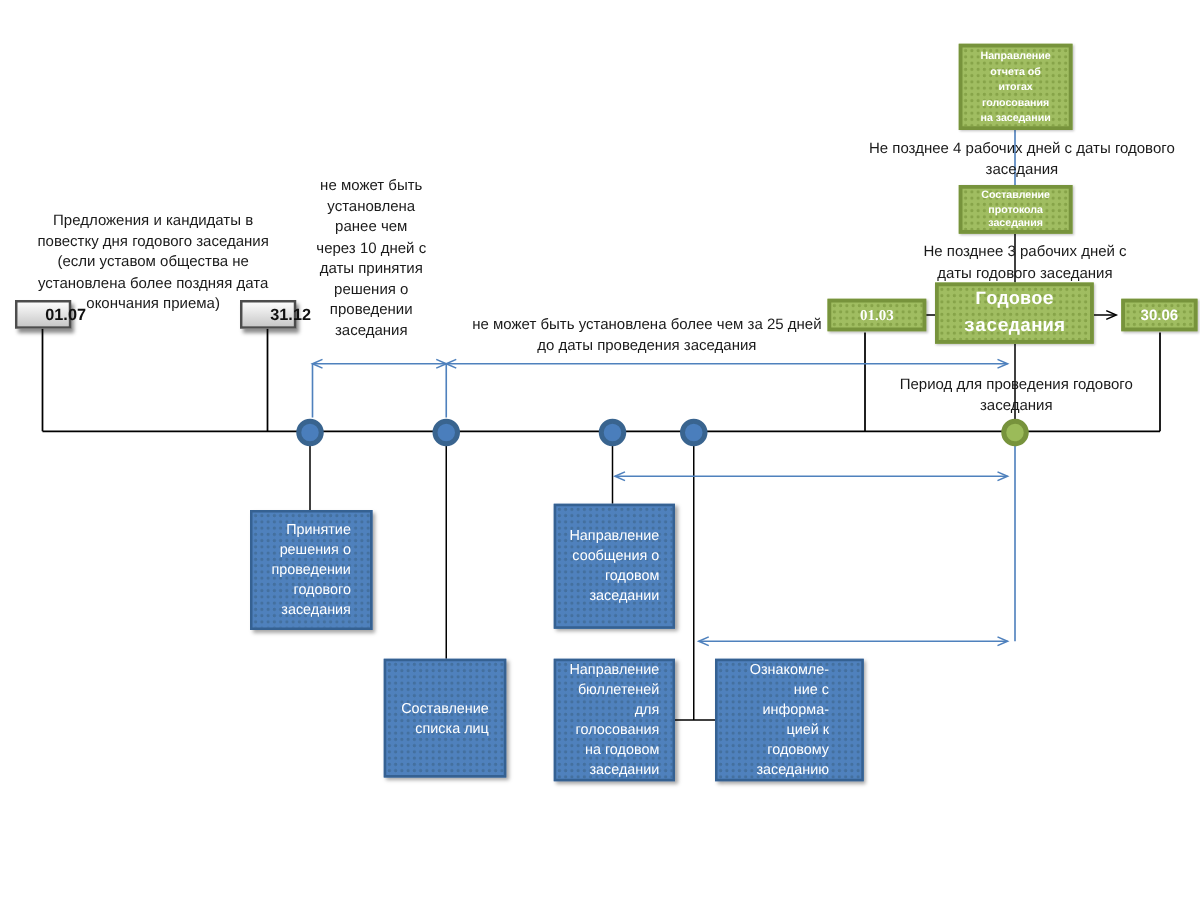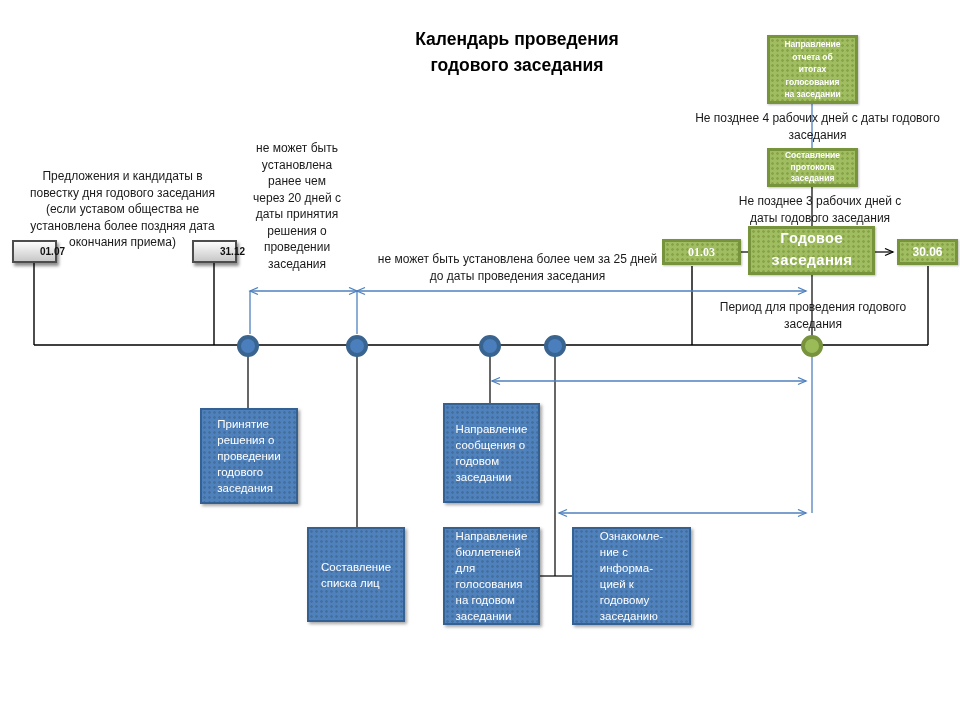--- a/index.html
+++ b/index.html
@@ -18,25 +18,25 @@
             box-shadow:1px 1px 2px rgba(0,0,0,0.25);}
   .gb-small{font-size:8.5px;line-height:12.5px;}
   .gb-mid{font-size:8.5px;line-height:11.5px;}
   .gb-big{font-size:15px;line-height:22px;}
   .gb-date{font-size:12px;line-height:12px;}
   .bluebox{background-color:#4f81bd;
            background-image:radial-gradient(#44709f 1px, rgba(0,0,0,0) 1.6px);
            background-size:5px 5px;
            border:2px solid #356192;color:#ffffff;
            display:flex;align-items:center;justify-content:center;
-           text-align:left;white-space:pre-line;box-sizing:border-box;
+           text-align:right;white-space:pre-line;box-sizing:border-box;
            font-size:11.5px;line-height:16px;
            box-shadow:2px 2px 3px rgba(0,0,0,0.35);}
   .graybox{background:linear-gradient(#fcfcfc,#c8c8c8);
-           border:2px solid #4d4d4d;color:#111;font-weight:bold;font-size:10px;
+           border:2px solid #4d4d4d;color:#111;font-weight:bold;font-size:13px;
            display:flex;align-items:center;justify-content:center;
            box-sizing:border-box;box-shadow:2px 3px 3px rgba(0,0,0,0.45);padding-left:36px;}
   svg{position:absolute;left:0;top:0;pointer-events:none;}
 </style>
 </head>
 <body>
 
 <div class="stage">
 
   <svg width="960" height="720" viewBox="0 0 960 720">
@@ -82,22 +82,20 @@
 
     <g>
       <circle cx="248" cy="346" r="9" fill="#4a7ebc" stroke="#39648f" stroke-width="4"></circle>
       <circle cx="357" cy="346" r="9" fill="#4a7ebc" stroke="#39648f" stroke-width="4"></circle>
       <circle cx="490" cy="346" r="9" fill="#4a7ebc" stroke="#39648f" stroke-width="4"></circle>
       <circle cx="555" cy="346" r="9" fill="#4a7ebc" stroke="#39648f" stroke-width="4"></circle>
       <circle cx="812" cy="346" r="9" fill="#9bbb59" stroke="#77933c" stroke-width="4"></circle>
     </g>
   </svg>
 
-  <div class="abs txt title" style="left:337px;top:26px;width:360px;">Календарь проведения
-годового заседания</div>
 
   <div class="abs greenbox gb-small" style="left:767px;top:35px;width:91px;height:69px;">Направление
 отчета об
 итогах
 голосования
 на заседании</div>
   <div class="abs greenbox gb-mid" style="left:767px;top:148px;width:91px;height:39px;">Составление
 протокола
 заседания</div>
   <div class="abs greenbox gb-big" style="left:748px;top:226px;width:127px;height:49px;font-family:Liberation Mono, monospace;">Годовое
@@ -114,21 +112,21 @@
   <div class="abs txt" style="left:700px;top:193px;width:240px;">Не позднее 3 рабочих дней с
 даты годового заседания</div>
   <div class="abs txt" style="left:15px;top:168px;width:215px;">Предложения и кандидаты в
 повестку дня годового заседания
 (если уставом общества не
 установлена более поздняя дата
 окончания приема)</div>
   <div class="abs txt" style="left:237px;top:140px;width:120px;">не может быть
 установлена
 ранее чем
-через 20 дней с
+через 10 дней с
 даты принятия
 решения о
 проведении
 заседания</div>
   <div class="abs txt" style="left:360px;top:251px;width:315px;">не может быть установлена более чем за 25 дней
 до даты проведения заседания</div>
   <div class="abs txt" style="left:693px;top:299px;width:240px;">Период для проведения годового
 заседания</div>
 
   <div class="abs bluebox" style="left:200px;top:408px;width:98px;height:96px;">Принятие

